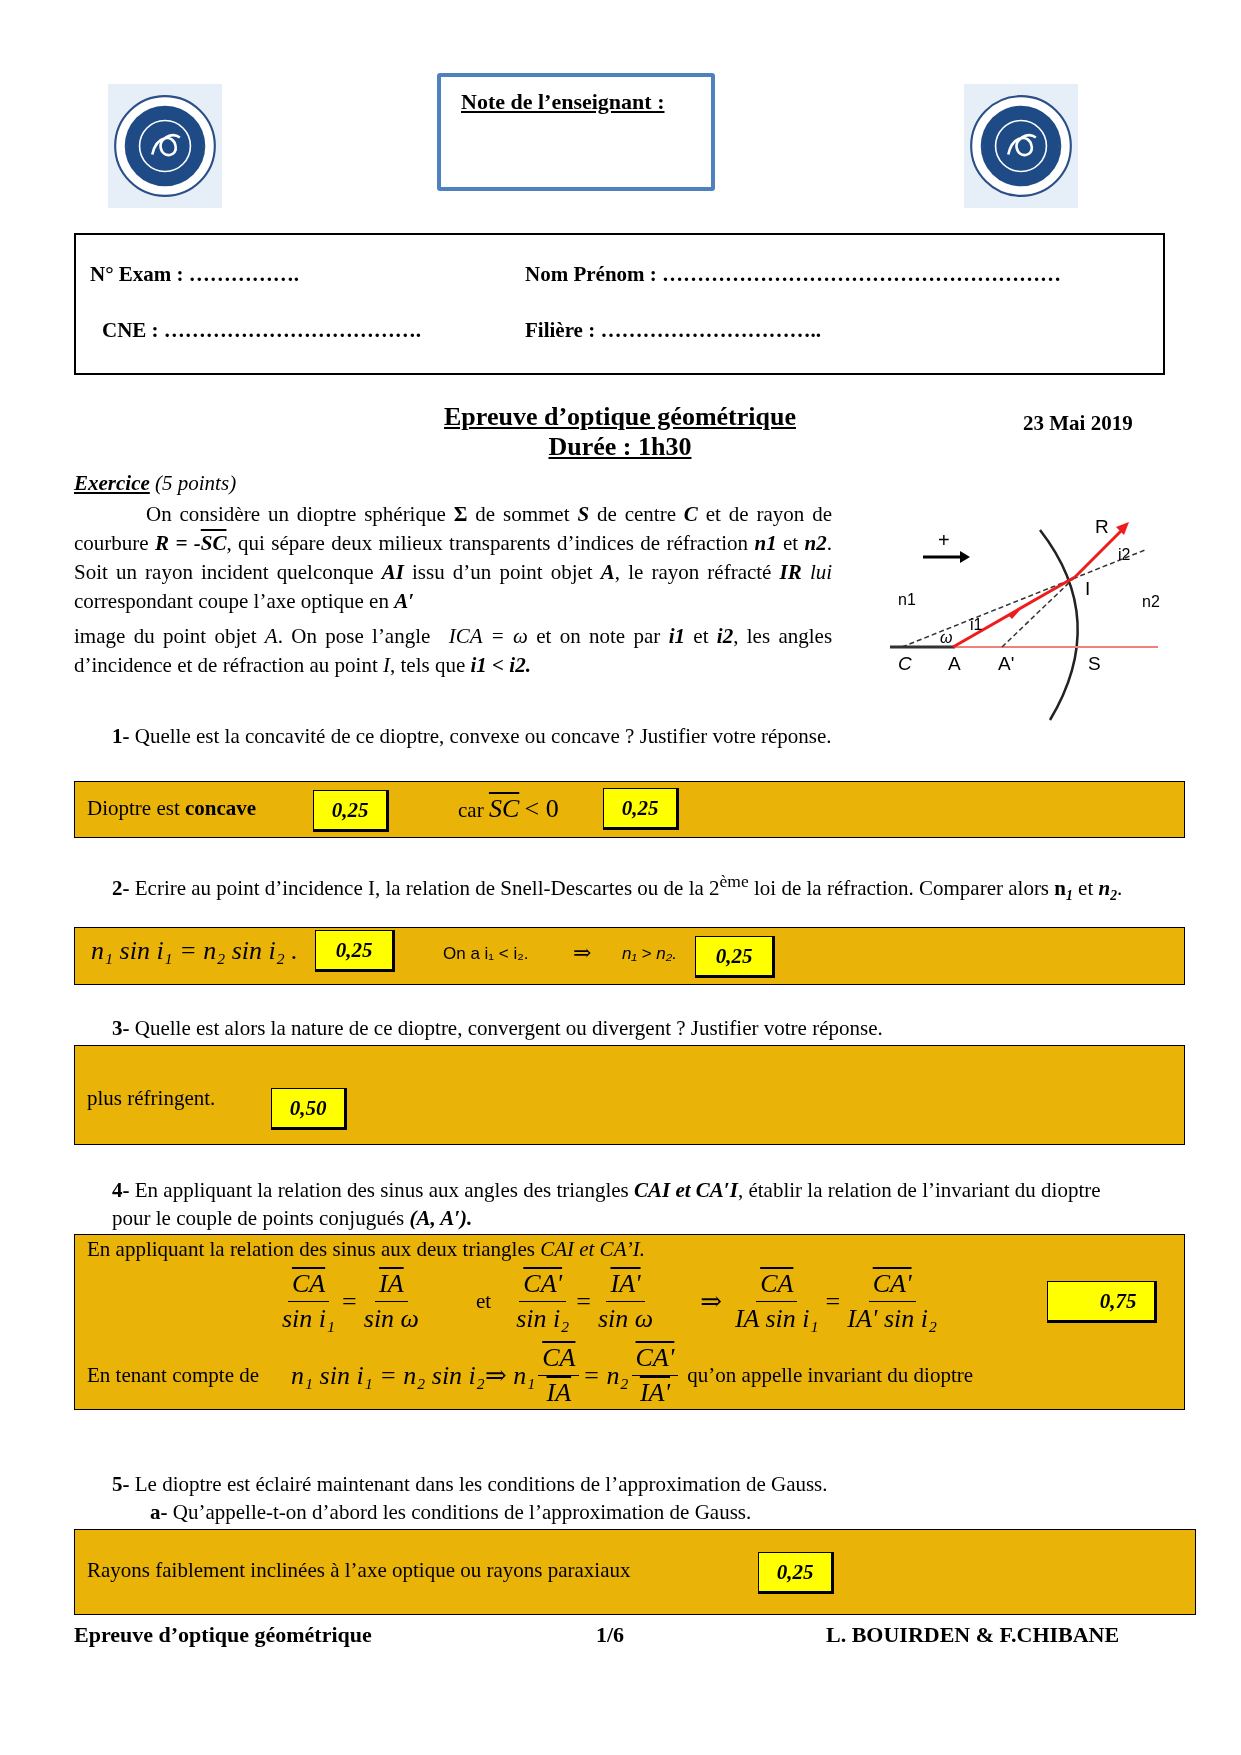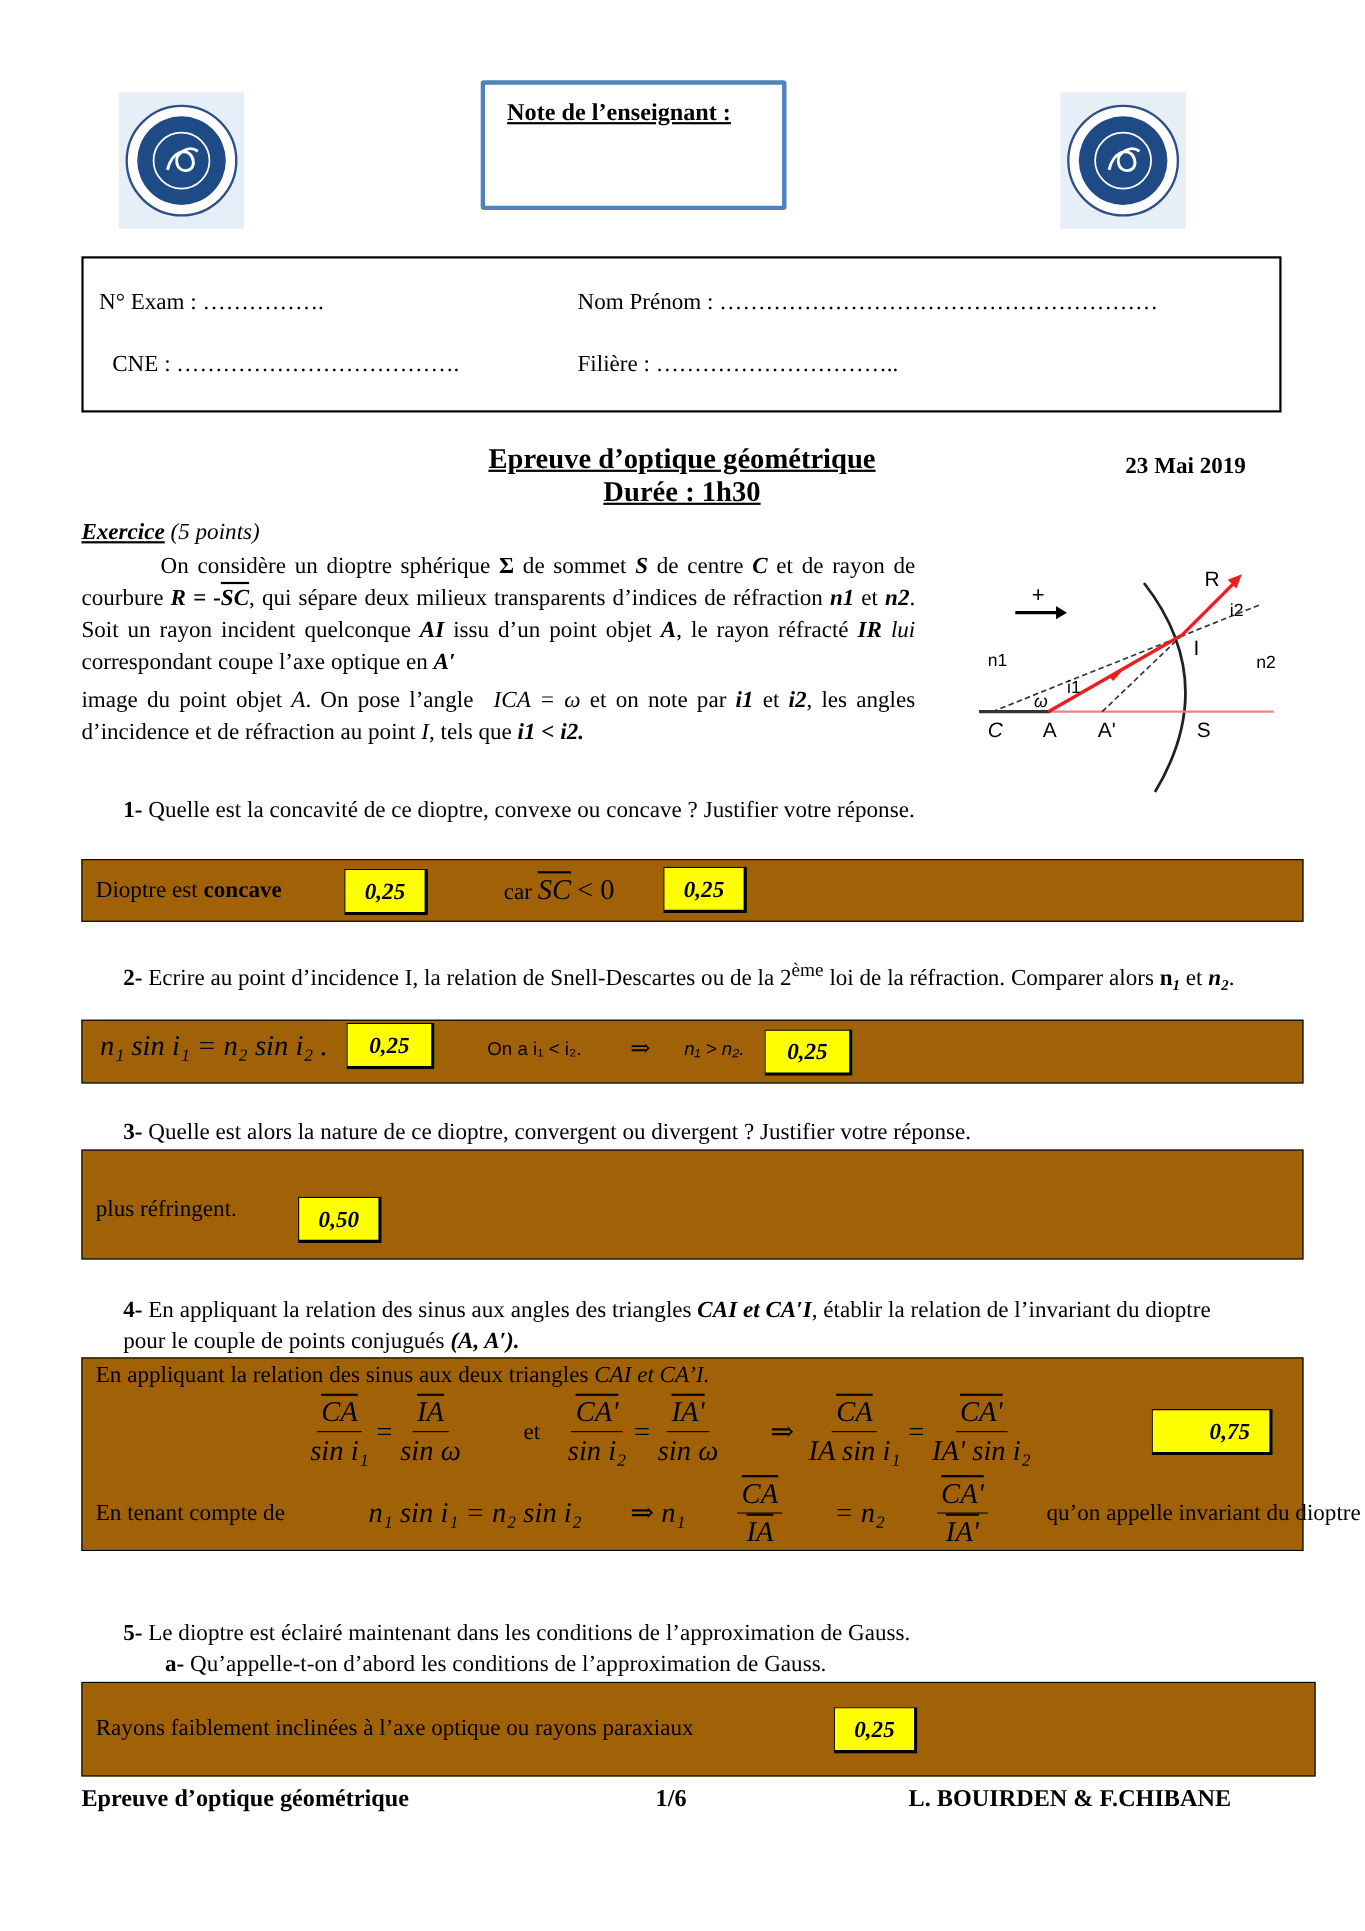--- a/index.html
+++ b/index.html
@@ -4,27 +4,27 @@
 <style>
   html, body { margin: 0; padding: 0; background: #ffffff; }
   body { width: 1241px; height: 1755px; position: relative; overflow: hidden;
          font-family: "Liberation Serif", "DejaVu Serif", serif; color: #000; font-size: 21px; }
   .abs { position: absolute; }
   .logo { width: 114px; height: 124px; background: #e6eff8; display: flex; align-items: center; justify-content: center; }
   .logo svg { width: 106px; height: 106px; }
   .note-box { left: 437px; top: 73px; width: 270px; height: 110px; border: 4px solid #4f81bd; border-radius: 3px; }
   .note-box .t { position: absolute; left: 20px; top: 12px; font-weight: bold; text-decoration: underline; font-size: 22px; }
   .info-box { left: 74px; top: 233px; width: 1087px; height: 138px; border: 2.5px solid #000; }
-  .info-box .f { position: absolute; font-weight: normal; font-size: 21px; white-space: nowrap; }
+  .info-box .f { position: absolute; font-weight: bold; font-size: 21px; white-space: nowrap; }
   .title { font-weight: bold; text-decoration: underline; font-size: 26px; text-align: center; white-space: nowrap; }
   .date { font-weight: bold; font-size: 21px; }
   .para { left: 74px; width: 760px; font-size: 21px; line-height: 29px; text-align: justify; }
   .q { font-size: 21px; line-height: 28px; }
   .q b.num { font-weight: bold; }
-  .ans { border: 1.5px solid #000; background: #a16207; }
+  .ans { border: 1.5px solid #000; background: #eab308; }
   .score { position: absolute; background: #ffff00; border: 1.5px solid #000; border-right-width: 3px; border-bottom-width: 3px;
            font-weight: bold; font-style: italic; font-size: 21px; display: flex; align-items: center; justify-content: center; }
   .ov { text-decoration: overline; }
   .m { font-style: italic; }
   .frac { display: inline-flex; flex-direction: column; align-items: center; vertical-align: middle; margin: 0 3px; }
   .frac .n { padding: 0 4px 2px; border-bottom: 1.5px solid #000; line-height: 30px; }
   .frac .d { padding: 2px 4px 0; line-height: 30px; }
   .big { font-size: 26px; }
   sub { font-size: 0.65em; }
   .footer { font-weight: bold; font-size: 22px; white-space: nowrap; }
@@ -182,21 +182,21 @@
         <span class="n ov">CA</span>
         <span class="d">IA sin i₁</span>
       </span>
     <span>=</span>
     <span class="frac m">
         <span class="n ov">CA'</span>
         <span class="d">IA' sin i₂</span>
       </span>
   </div>
   <div class="score" style="left:972px;top:46px;width:72px;height:38px;padding-left:34px;">0,75</div>
-  <div class="abs" style="left:12px;top:108px;white-space:nowrap;display:flex;align-items:center;gap:44px;">
+  <div class="abs" style="left:12px;top:108px;white-space:nowrap;display:flex;align-items:center;">
     <span>En tenant compte de</span>
     <span class="m big" style="margin-left:32px;">n₁ sin i₁ = n₂ sin i₂</span>
     <span class="m big" style="">⇒ n₁</span>
     <span class="frac m big">
         <span class="n ov">CA</span>
         <span class="d ov">IA</span>
       </span>
     <span class="m big">= n₂</span>
     <span class="frac m big">
         <span class="n ov">CA'</span>

